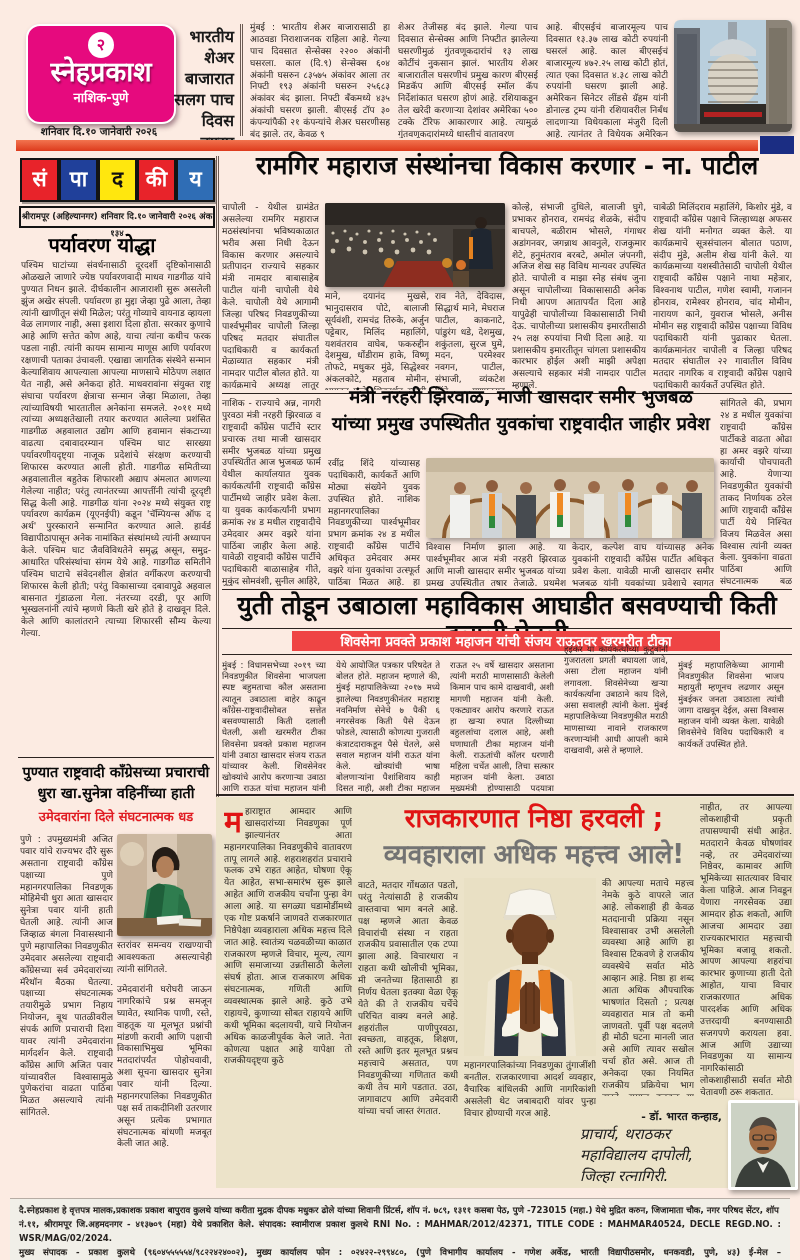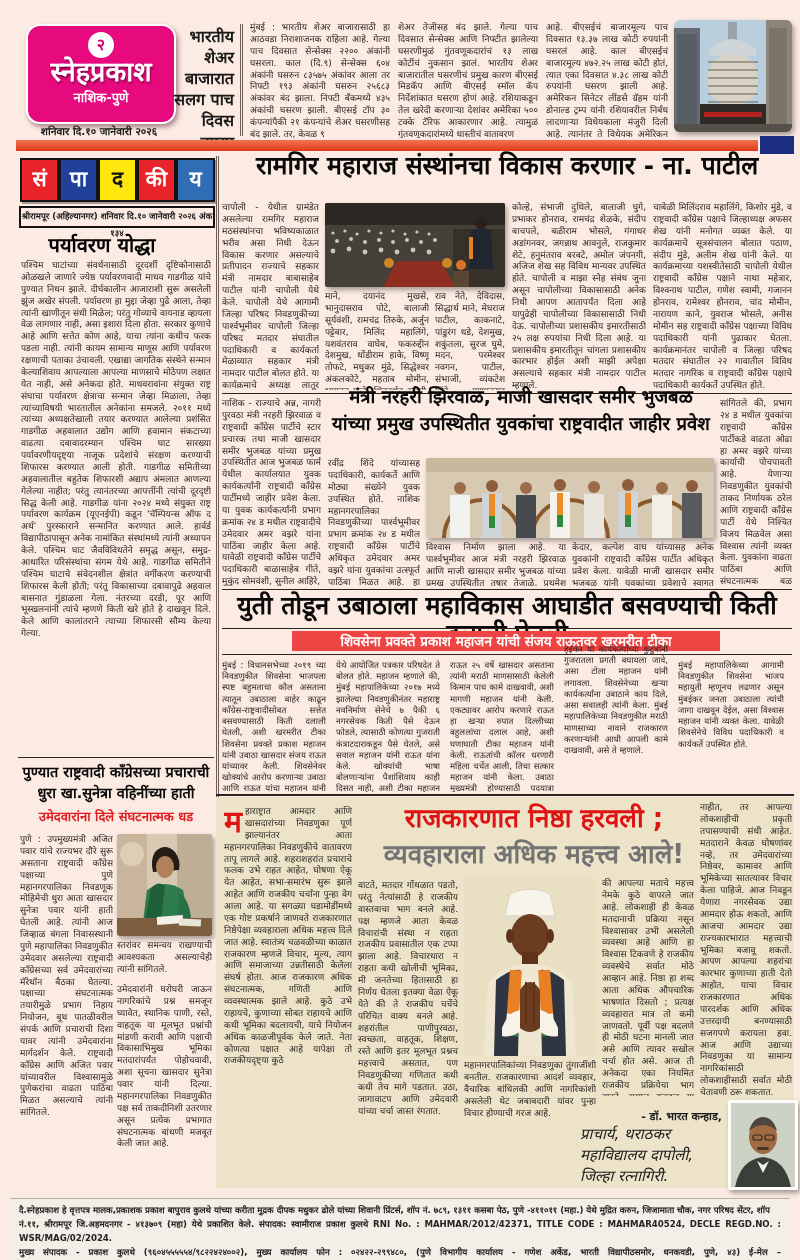--- a/index.html
+++ b/index.html
@@ -295,18 +295,18 @@
       <polygon points="26,58 32,70 38,58 32,62" fill="#f0efe8"></polygon>
       <ellipse cx="32" cy="34" rx="14" ry="17" fill="#a06a42"></ellipse>
       <path d="M18 28 Q22 14 32 14 Q42 14 46 28 Q40 22 32 22 Q24 22 18 28 Z" fill="#4d4740"></path>
       <rect x="22" y="32" width="9" height="5" rx="2" fill="none" stroke="#2c2a26" stroke-width="1.2"></rect>
       <rect x="34" y="32" width="9" height="5" rx="2" fill="none" stroke="#2c2a26" stroke-width="1.2"></rect>
       <rect x="26" y="44" width="12" height="3" rx="1.5" fill="#41362c"></rect>
     </svg>
   </div>
 
   <div class="abs footer" style="left:10px;top:1198px;width:762px;">
-    <div>दै.स्नेहप्रकाश हे वृत्तपत्र मालक,प्रकाशक प्रकाश बापुराव कुलथे यांच्या करीता मुद्रक दीपक मधुकर ढोले यांच्या शिवानी प्रिंटर्स, शॉप नं. ७८९, १३११ कसबा पेठ, पुणे -४११०११ (महा.) येथे मुद्रित करुन, जिजामाता चौक, नगर परिषद सेंटर, शॉप</div>
+    <div>दै.स्नेहप्रकाश हे वृत्तपत्र मालक,प्रकाशक प्रकाश बापुराव कुलथे यांच्या करीता मुद्रक दीपक मधुकर ढोले यांच्या शिवानी प्रिंटर्स, शॉप नं. ७८९, १३११ कसबा पेठ, पुणे -723015 (महा.) येथे मुद्रित करुन, जिजामाता चौक, नगर परिषद सेंटर, शॉप</div>
     <div>नं.११, श्रीरामपूर जि.अहमदनगर - ४१३७०९ (महा) येथे प्रकाशित केले. संपादक: स्वामीराज प्रकाश कुलथे RNI No. : MAHMAR/2012/42371,  TITLE CODE : MAHMAR40524,  DECLE REGD.NO. : WSR/MAG/02/2024.</div>
     <div>मुख्य संपादक - प्रकाश कुलथे (९६०४५५५५५४/९८२२४२४००२), मुख्य कार्यालय फोन : ०२४२२-२९९४८०, (पुणे विभागीय कार्यालय - गणेश अर्केड, भारती विद्यापीठसमोर, धनकवडी, पुणे, ४३) ई-मेल – dainiksnehprakash@gmail.com</div>
   </div>
 
 </div>
 
 </body></html>

